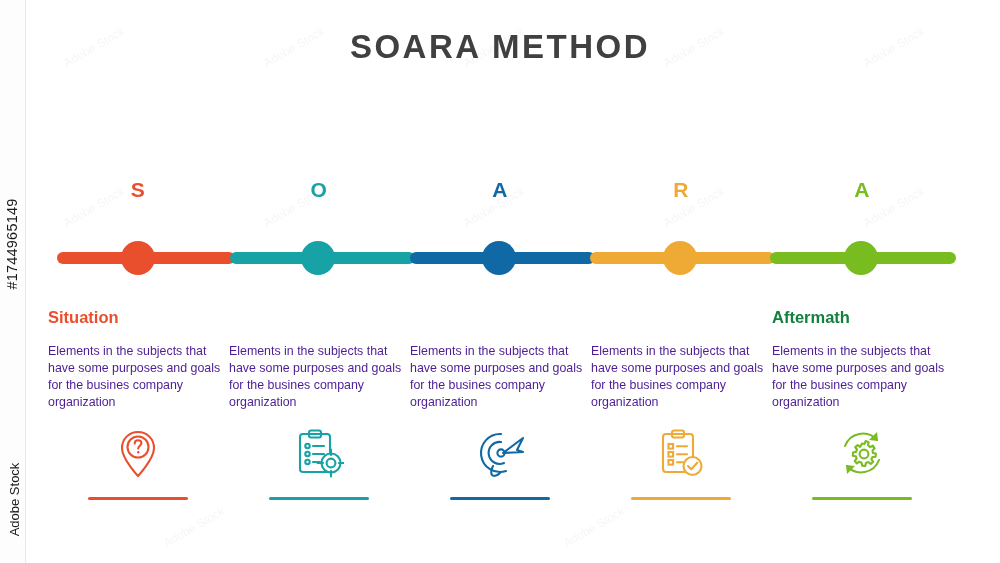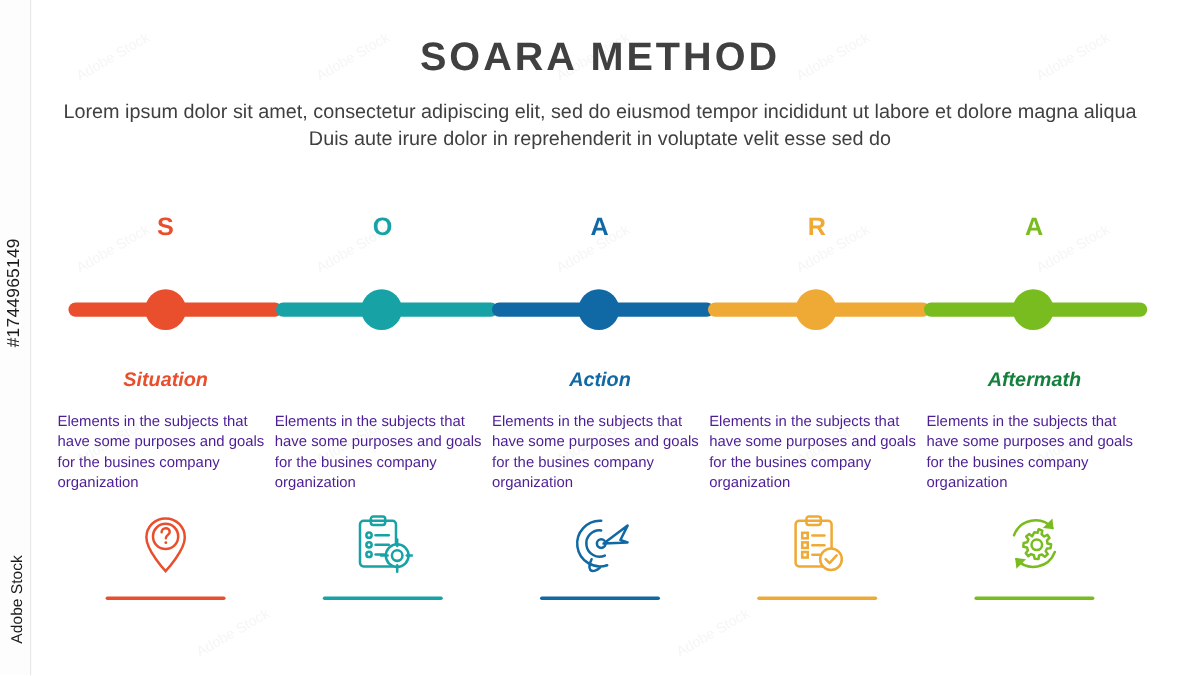--- a/index.html
+++ b/index.html
@@ -115,24 +115,23 @@
   .letter {
     font-size: 21px;
     font-weight: bold;
     letter-spacing: .5px;
     height: 30px;
   }
   .col-head {
     position: absolute;
     top: 308px;
     width: 180px;
-    text-align: center;
+    text-align: left;
     font-size: 16.5px;
     font-weight: bold;
-    font-style: italic;
   }
   .col-desc {
     position: absolute;
     top: 343px;
     width: 180px;
     text-align: left;
     font-size: 12.4px;
     line-height: 17px;
     color: #4c1d95;
   }
@@ -172,21 +171,20 @@
   <div class="tile" style="left:860px; top:360px;">Adobe Stock</div>
   <div class="tile" style="left:160px; top:520px;">Adobe Stock</div>
   <div class="tile" style="left:560px; top:520px;">Adobe Stock</div>
 
   <div class="watermark-strip">
     <div class="watermark-id">#1744965149</div>
     <div class="watermark-brand">Adobe Stock</div>
   </div>
 
   <div class="title">SOARA METHOD</div>
-  <div class="subtitle">Lorem ipsum dolor sit amet, consectetur adipiscing elit, sed do eiusmod tempor incididunt ut labore et dolore magna aliqua Duis aute irure dolor in reprehenderit in voluptate velit esse sed do</div>
 
   <div class="timeline">
     <div class="bar-seg" style="left:0px;   width:178px; background:#ea4f2d;"></div>
     <div class="bar-seg" style="left:173px; width:185px; background:#17a2a6;"></div>
     <div class="bar-seg" style="left:353px; width:185px; background:#1069a4;"></div>
     <div class="bar-seg" style="left:533px; width:185px; background:#efa935;"></div>
     <div class="bar-seg" style="left:713px; width:186px; background:#79bc1f;"></div>
 
     <div class="node" style="left:64px;  background:#ea4f2d;"></div>
     <div class="node" style="left:244px; background:#17a2a6;"></div>
@@ -234,21 +232,20 @@
         <line x1="23.5" y1="35" x2="29" y2="35" stroke-linecap="round"></line>
         <line x1="45" y1="35" x2="50" y2="35" stroke-linecap="round"></line>
       </svg>
     </span>
   </div>
   <div class="underline" style="left:269px; background:#17a2a6;"></div>
 
   <div class="col" style="left:410px;">
     <div class="letter" style="color:#1069a4;">A</div>
   </div>
-  <div class="col-head" style="left:410px; color:#1069a4;">Action</div>
   <div class="col-desc" style="left:410px;">Elements in the subjects that have some purposes and goals for the  busines company organization</div>
   <div class="icon-wrap" style="left:410px;">
     <span>
       <svg width="54" height="50" viewBox="0 0 54 50" fill="none" stroke="#1069a4" stroke-width="2.1">
         <path d="M28 6 A19 19 0 1 0 33 43" stroke-linecap="round"></path>
         <path d="M28 14 A11 11 0 1 0 31 35" stroke-linecap="round"></path>
         <circle cx="28" cy="25" r="3.6"></circle>
         <path d="M20 38 C20 38 17 44 19 47 C21 49 25 47 27 45" stroke-linecap="round"></path>
         <path d="M30 25 L50 10 L44 22 L50 24 Z" stroke-linejoin="round"></path>
       </svg>

